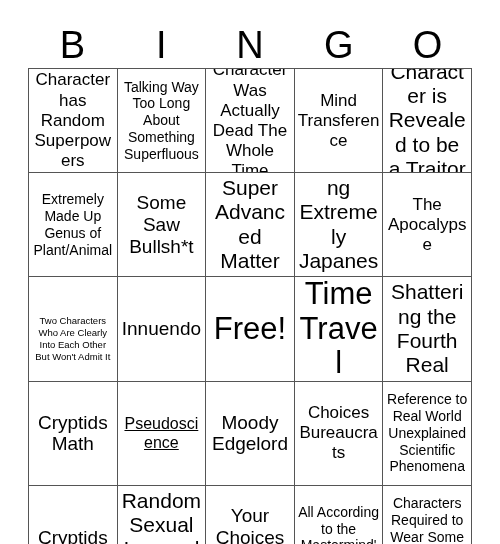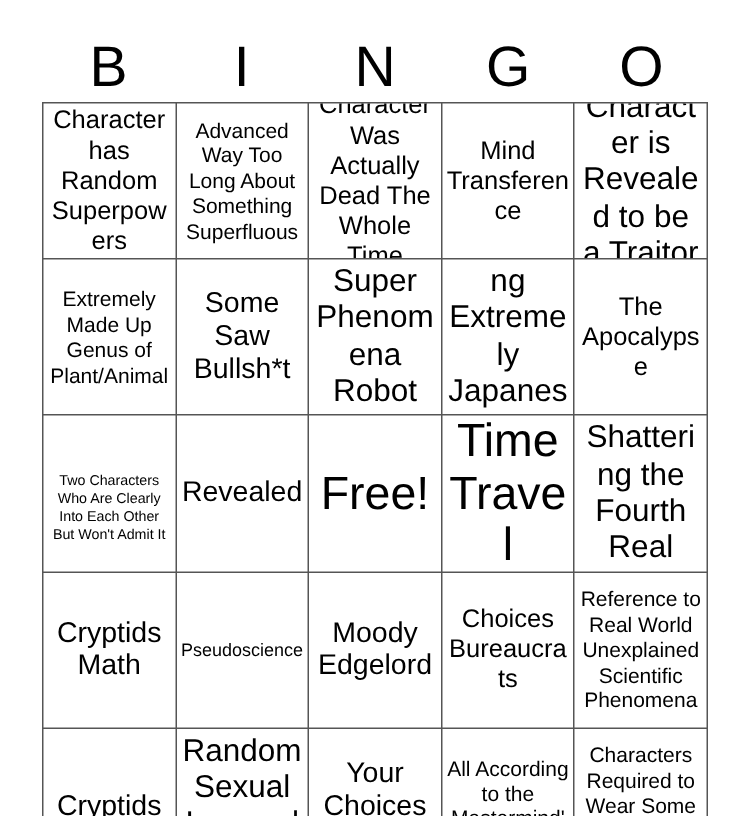--- a/index.html
+++ b/index.html
@@ -78,72 +78,72 @@
     word-wrap: break-word;
     hyphens: none;
   }
 
   
   .fs-xxl .cell-text { font-size: 31px; line-height: 1.12; }
   .fs-xl  .cell-text { font-size: 19px; line-height: 1.14; }
   .fs-lg  .cell-text { font-size: 21px; line-height: 1.16; }
   .fs-md  .cell-text { font-size: 17px; line-height: 1.18; }
   .fs-sm  .cell-text { font-size: 14px; line-height: 1.20; }
-  .fs-xs  .cell-text { font-size: 12px; line-height: 1.22; }
+  .fs-xs  .cell-text { font-size: 16px; line-height: 1.22; text-decoration: underline; }
   .fs-xxs .cell-text { font-size: 9.5px; line-height: 1.26; margin-top: 20px; }
 </style>
 </head>
 <body>
 
 <div id="card">
 
   <div id="header">
     <div class="header-letter">B</div>
     <div class="header-letter">I</div>
     <div class="header-letter">N</div>
     <div class="header-letter">G</div>
     <div class="header-letter">O</div>
   </div>
 
   <div id="grid">
       <div class="cell fs-md">
         <span class="cell-text">Character has Random Superpowers</span>
       </div>
       <div class="cell fs-sm">
-        <span class="cell-text">Advanced Way Too Long About Something Superfluous</span>
+        <span class="cell-text">Talking Way Too Long About Something Superfluous</span>
       </div>
       <div class="cell fs-md">
         <span class="cell-text">Character Was Actually Dead The Whole Time</span>
       </div>
       <div class="cell fs-md">
         <span class="cell-text">Mind Transference</span>
       </div>
       <div class="cell fs-lg">
         <span class="cell-text">Character is Revealed to be a Traitor</span>
       </div>
       <div class="cell fs-sm">
         <span class="cell-text">Extremely Made Up Genus of Plant/Animal</span>
       </div>
       <div class="cell fs-xl">
         <span class="cell-text">Some Saw Bullsh*t</span>
       </div>
       <div class="cell fs-lg">
-        <span class="cell-text">Super Phenomena Robot</span>
+        <span class="cell-text">Super Advanced Matter</span>
       </div>
       <div class="cell fs-lg">
         <span class="cell-text">Something Extremely Japanese</span>
       </div>
       <div class="cell fs-md">
         <span class="cell-text">The Apocalypse</span>
       </div>
       <div class="cell fs-xxs">
         <span class="cell-text">Two Characters Who Are Clearly Into Each Other But Won't Admit It</span>
       </div>
       <div class="cell fs-xl">
-        <span class="cell-text">Revealed</span>
+        <span class="cell-text">Innuendo</span>
       </div>
       <div class="cell fs-xxl">
         <span class="cell-text">Free!</span>
       </div>
       <div class="cell fs-xxl">
         <span class="cell-text">Time Travel</span>
       </div>
       <div class="cell fs-lg">
         <span class="cell-text">Shattering the Fourth Real</span>
       </div>

